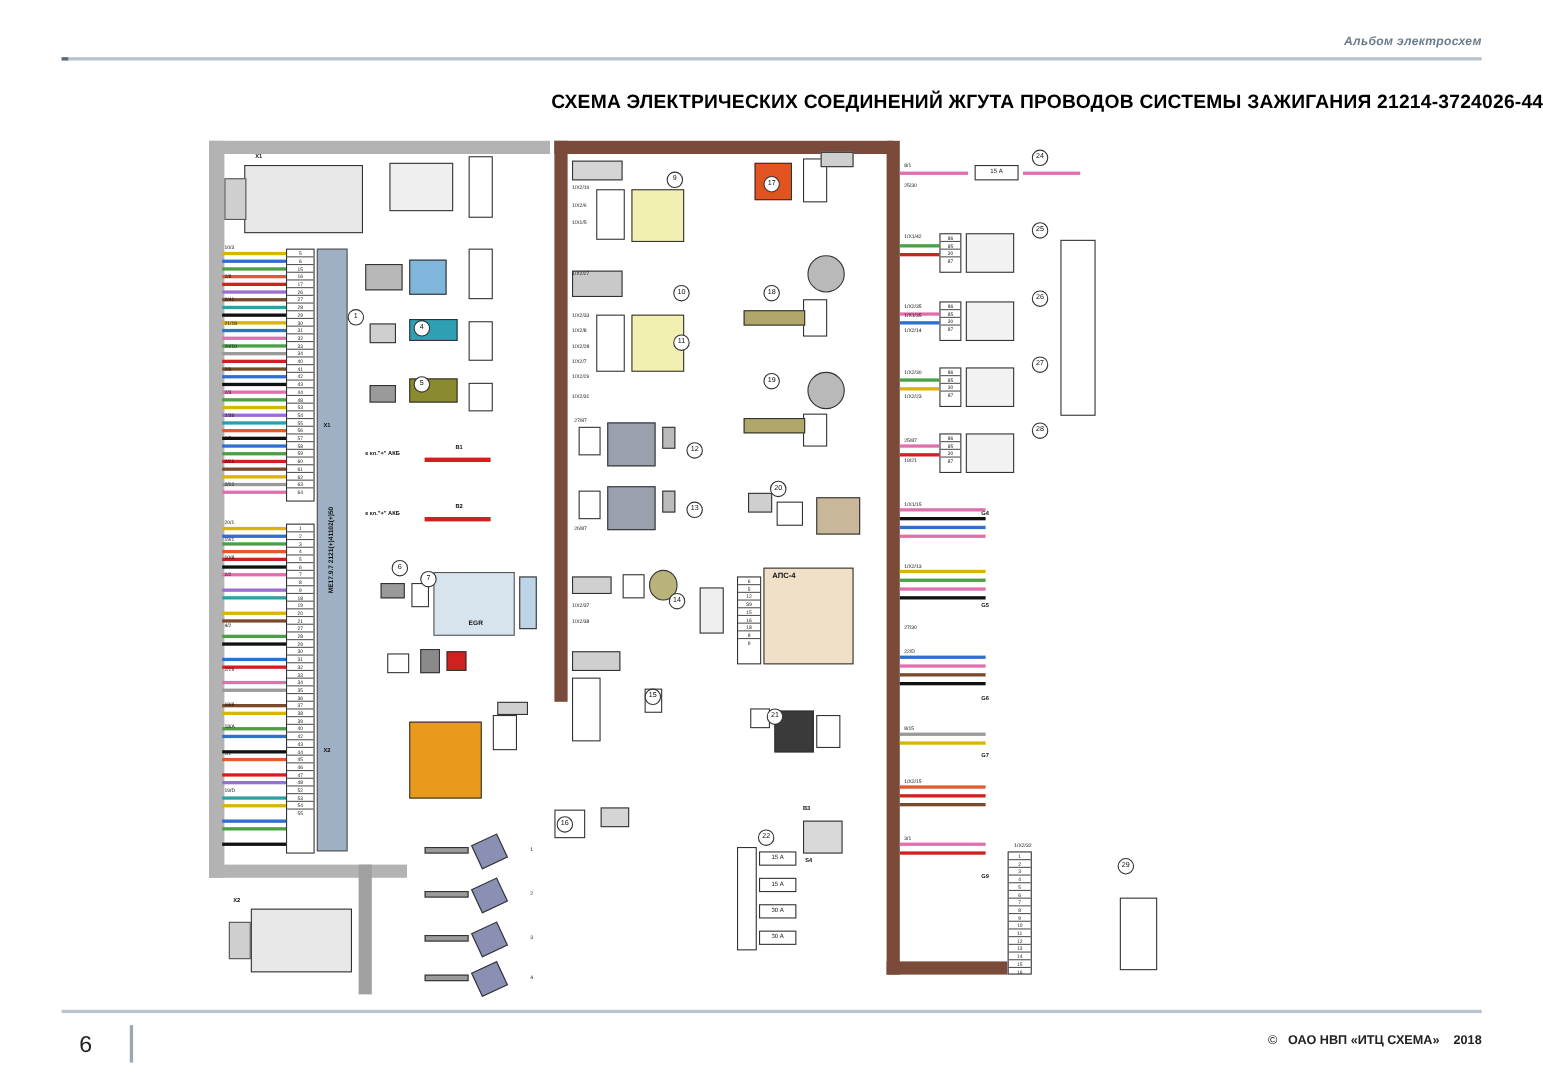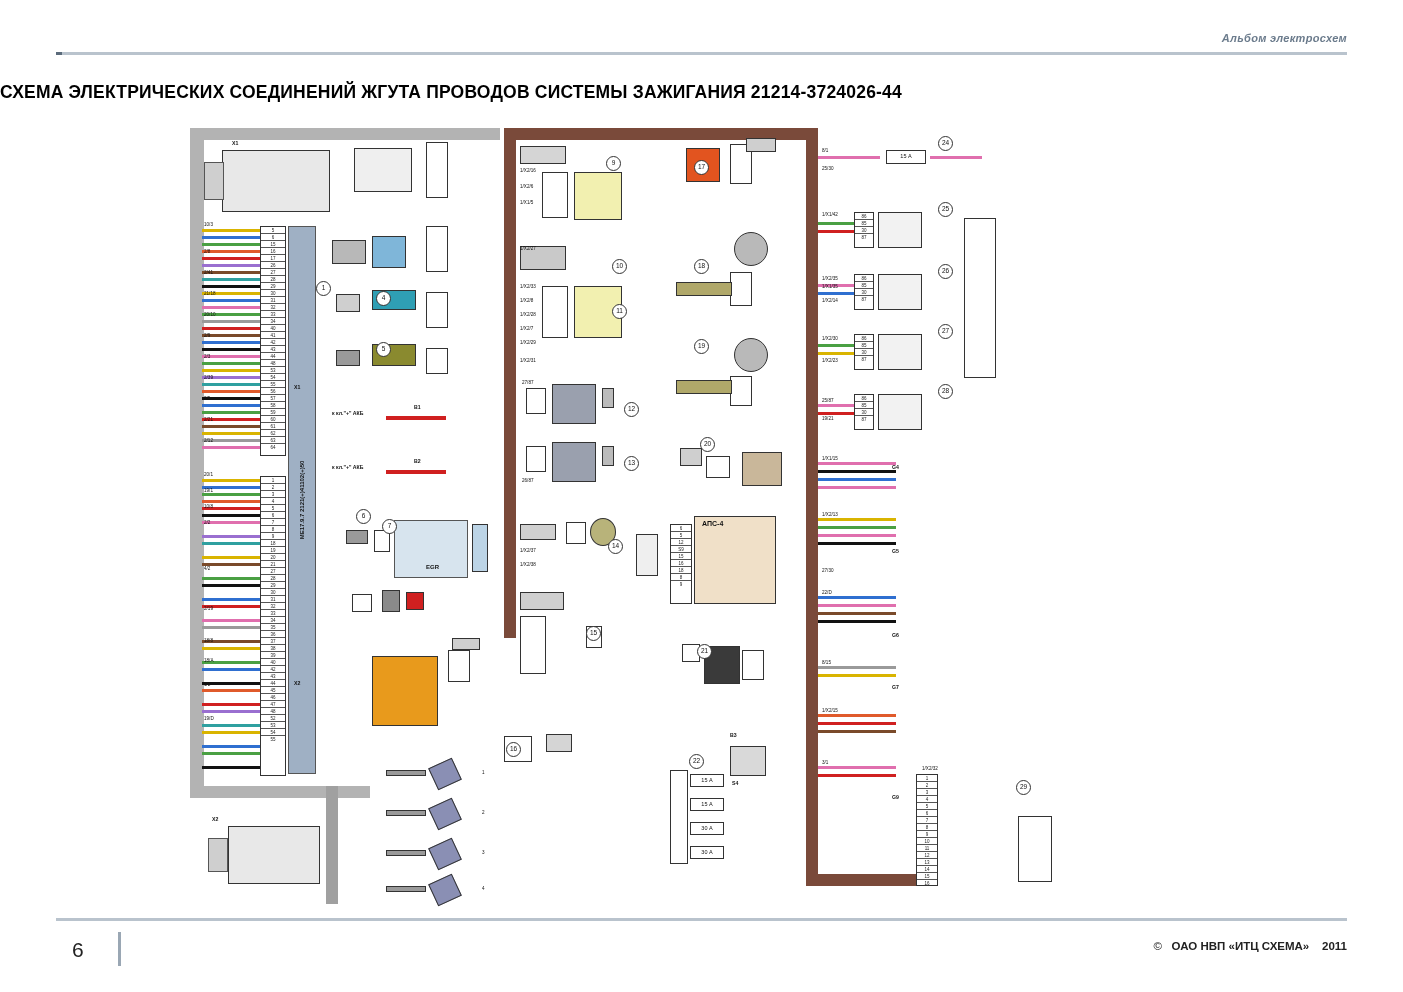--- a/index.html
+++ b/index.html
@@ -20,21 +20,21 @@
     font-size:11px;font-weight:bold;color:#6b7b8c;letter-spacing:.3px;
     font-style:italic;
   }
   .hdr-rule{
     position:absolute;left:56px;right:56px;top:52px;height:3px;background:#b9c3cd;
   }
   .hdr-rule2{
     position:absolute;left:56px;width:6px;top:52px;height:3px;background:#5b6b7b;
   }
   .title{
-    position:absolute;left:0;right:0;top:82px;text-align:left;
+    position:absolute;left:0;right:0;top:82px;text-align:right;
     font-size:17.5px;font-weight:bold;color:#000;letter-spacing:.2px;
   }
   
   .ftr-rule{
     position:absolute;left:56px;right:56px;top:918px;height:3px;background:#b9c3cd;
   }
   .pagenum{
     position:absolute;left:72px;top:938px;font-size:21px;color:#222;
   }
   .pagebar{
@@ -81,21 +81,21 @@
   <div class="hdr-rule2"></div>
   <div class="hdr-text">Альбом электросхем</div>
   <div class="title">СХЕМА ЭЛЕКТРИЧЕСКИХ СОЕДИНЕНИЙ ЖГУТА ПРОВОДОВ СИСТЕМЫ ЗАЖИГАНИЯ 21214-3724026-44</div>
 
   <div class="ftr-rule"></div>
   <div class="pagenum">6</div>
   <div class="pagebar"></div>
   <div class="copy">
     <span class="c">©</span>
     &nbsp;&nbsp;<span>ОАО НВП «ИТЦ СХЕМА»</span>
-    &nbsp;&nbsp;&nbsp;<span>2011</span>
+    &nbsp;&nbsp;&nbsp;<span>2018</span>
   </div>
 
   <div class="canvas">
 
     <div class="channel" style="left:4px;top:2px;width:14px;height:670px;"></div>
     <div class="channel" style="left:4px;top:2px;width:310px;height:12px;"></div>
     <div class="channel" style="left:4px;top:660px;width:180px;height:12px;"></div>
     <div class="chgrey2" style="left:140px;top:660px;width:12px;height:118px;"></div>
 
     <div class="chbrown" style="left:318px;top:2px;width:12px;height:510px;"></div>

